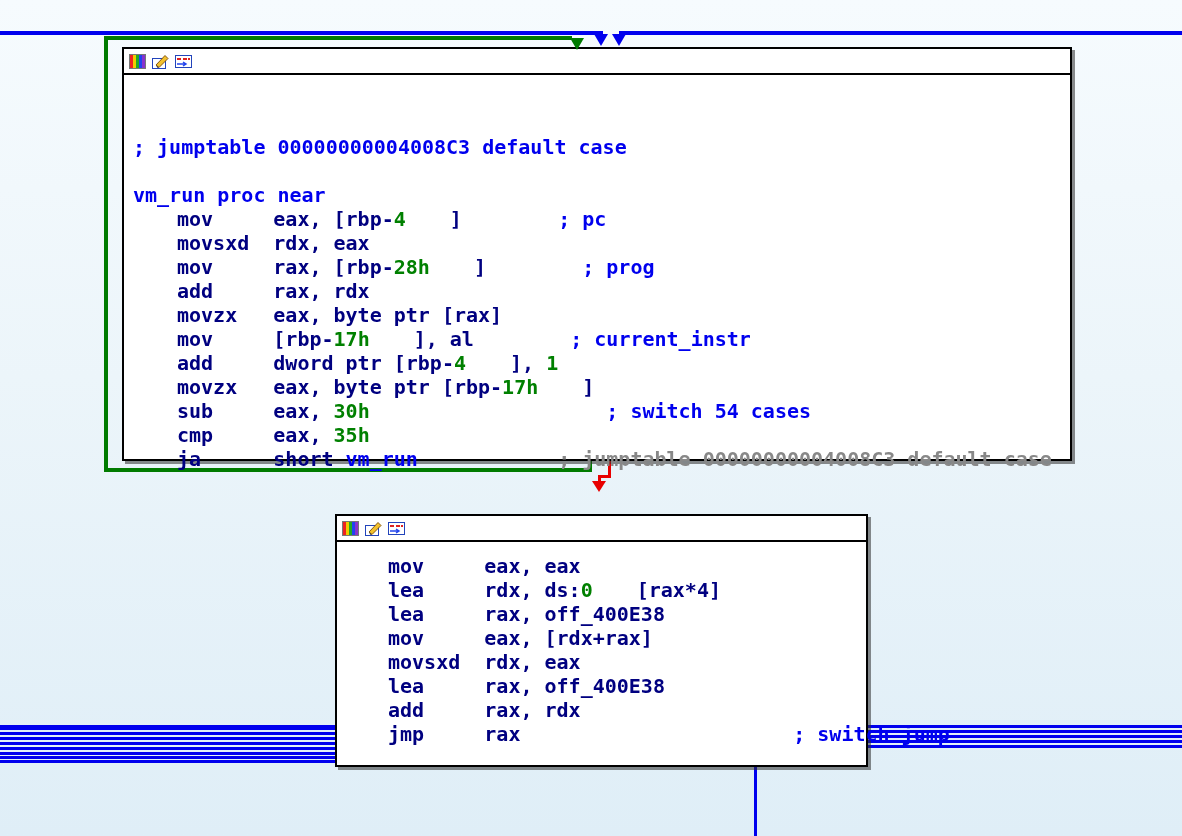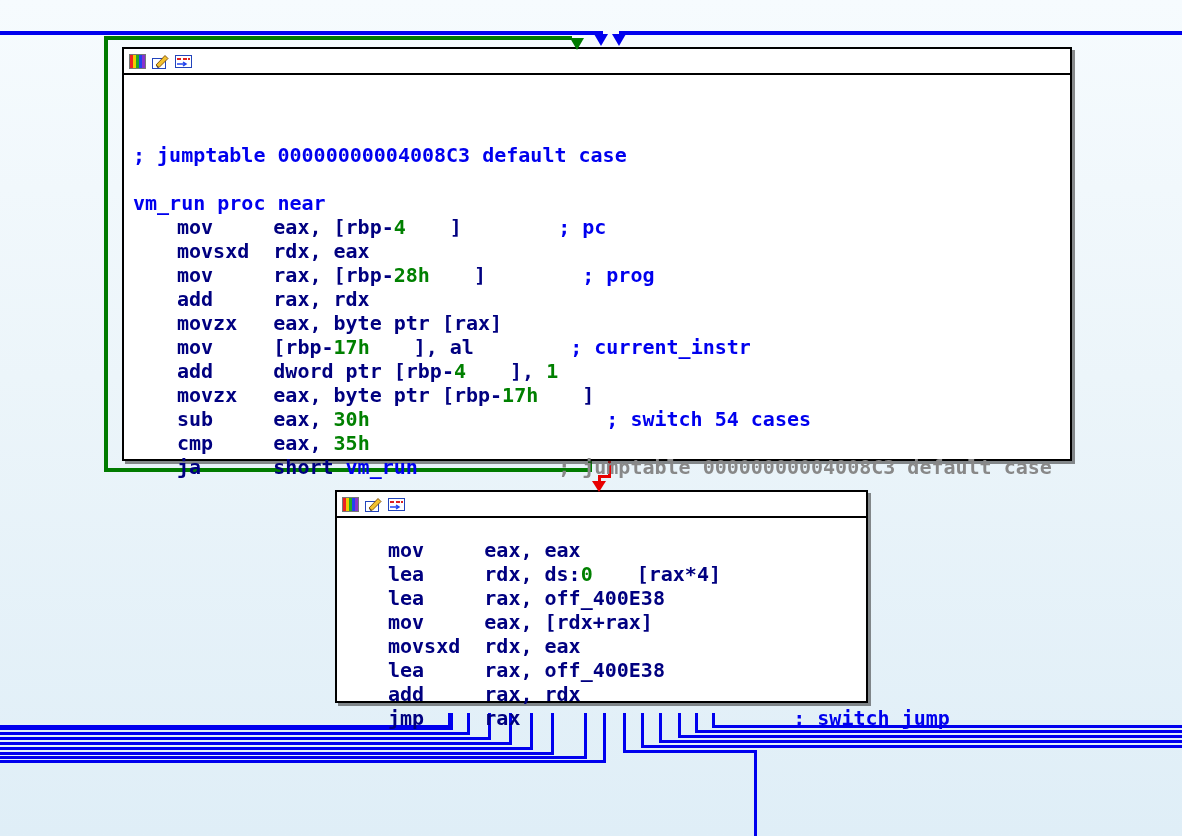--- a/index.html
+++ b/index.html
@@ -16,21 +16,21 @@
     box-shadow:3px 3px 0 rgba(45,45,45,.55);
     box-sizing:border-box;z-index:2;
   }
   .titlebar{
     height:26px;border-bottom:2px solid var(--node_border);
     display:flex;align-items:center;gap:6px;padding-left:5px;box-sizing:border-box;
     background:var(--node_bg);
   }
   .icon{width:17px;height:15px;display:inline-block;line-height:0;cursor:pointer;}
   .code{
-    margin:0;padding:20px 0 0 9px;
+    margin:0;padding:12px 0 0 9px;
     font:700 20px/24px "DejaVu Sans Mono", monospace;
     white-space:pre;
   }
   #node-switch .code{padding-left:7px;}
   .ln{height:24px;line-height:24px;white-space:pre;}
   .c{color:var(--code);margin-left:44px;}
   .n{color:var(--number);}
   .m,.p,.r{color:var(--comment);}
   .g{color:var(--dim);}
   
@@ -122,21 +122,21 @@
           <rect x="2" y="4" width="4" height="2" fill="#dd2222"></rect>
           <rect x="8" y="4" width="4" height="2" fill="#dd2222"></rect>
           <rect x="13" y="4" width="2" height="2" fill="#dd2222"></rect>
           <path d="M2 10 H11 M8 8 L11 10 L8 12" stroke="#2244ee" stroke-width="1.5" fill="none"></path>
         </svg>
       </span>
     </div>
     <pre class="code"><div class="ln">&nbsp;</div><div class="ln">&nbsp;</div><div class="ln"><span class="m">; jumptable 00000000004008C3 default case</span></div><div class="ln">&nbsp;</div><div class="ln"><span class="p">vm_run proc near</span></div><div class="ln"><span class="c">mov     eax, [rbp-</span><span class="n">4</span><span class="c">]        </span><span class="m">; pc</span></div><div class="ln"><span class="c">movsxd  rdx, eax</span></div><div class="ln"><span class="c">mov     rax, [rbp-</span><span class="n">28h</span><span class="c">]        </span><span class="m">; prog</span></div><div class="ln"><span class="c">add     rax, rdx</span></div><div class="ln"><span class="c">movzx   eax, byte ptr [rax]</span></div><div class="ln"><span class="c">mov     [rbp-</span><span class="n">17h</span><span class="c">], al        </span><span class="m">; current_instr</span></div><div class="ln"><span class="c">add     dword ptr [rbp-</span><span class="n">4</span><span class="c">], </span><span class="n">1</span></div><div class="ln"><span class="c">movzx   eax, byte ptr [rbp-</span><span class="n">17h</span><span class="c">]</span></div><div class="ln"><span class="c">sub     eax, </span><span class="n">30h</span><span class="c">                </span><span class="m">; switch 54 cases</span></div><div class="ln"><span class="c">cmp     eax, </span><span class="n">35h</span></div><div class="ln"><span class="c">ja      short </span><span class="r">vm_run</span><span class="c">        </span><span class="g">; jumptable 00000000004008C3 default case</span></div></pre>
   </div>
 
-  <div class="node" id="node-switch" style="left:335px;top:490px;width:533px;height:213px">
+  <div class="node" id="node-switch" style="left:335px;top:514px;width:533px;height:253px">
     <div class="titlebar">
       <span class="icon">
         <svg width="17" height="15" viewBox="0 0 17 15">
           <rect x="0.5" y="0.5" width="16" height="14" fill="#ffffff" stroke="#777777"></rect>
           <rect x="1" y="1" width="3" height="13" fill="#ee2222"></rect>
           <rect x="4" y="1" width="3" height="13" fill="#eecc00"></rect>
           <rect x="7" y="1" width="3" height="13" fill="#22aa22"></rect>
           <rect x="10" y="1" width="3" height="13" fill="#2244ee"></rect>
           <rect x="13" y="1" width="3" height="13" fill="#8833cc"></rect>
         </svg>

